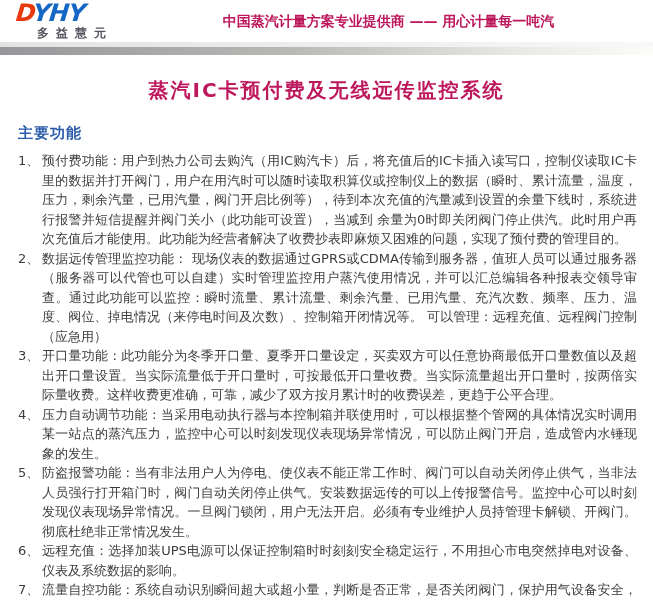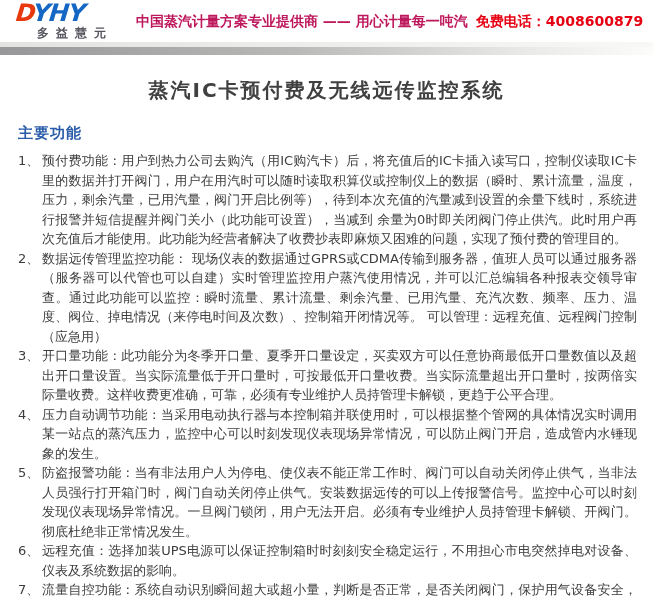--- a/index.html
+++ b/index.html
@@ -15,59 +15,58 @@
   .logo-mark .rest { color:#1467c4; }
   .logo-sub { font-size:12px; font-weight:bold; color:#54555e; letter-spacing:7px; margin-top:1px; white-space:nowrap;margin-left:21px; }
   .slogan { flex:1; text-align:center; color:#be185d; font-weight:bold; font-size:14px; white-space:nowrap; }
   .phone { flex:0 0 auto; color:#e60012; font-weight:bold; font-size:14px; white-space:nowrap; margin-left:8px; }
 
   
   .divider-light { height:5px; background:linear-gradient(to right,#e3e3e1,#f8f8f7); }
   .divider-dark  { height:8px; background:linear-gradient(to right,#97979a 0%,#b9b9b7 45%,#e9e9e7 80%,#fcfcfb 100%); }
 
   
-  .page-title { text-align:center; color:#404040; font-weight:bold; font-size:20px;
+  .page-title { text-align:center; color:#be185d; font-weight:bold; font-size:20px;
                 letter-spacing:2px; margin:22px 0 0 0; }
   .section-heading { color:#2a5caa; font-weight:bold; font-size:15px; margin:20px 16px 8px 18px; letter-spacing:1px; }
 
   .features { padding:0 16px 0 18px; color:#3d3d3d; font-size:13px; line-height:19.5px; }
   .feature { display:flex; }
   .feature .num { flex:0 0 24px; }
   .feature .txt { flex:1; text-align:justify; }
 </style>
 </head>
 <body>
 
 <div class="header">
   <div class="logo">
     <div class="logo-mark"><span class="d">D</span><span class="rest">YHY</span></div>
     <div class="logo-sub">多益慧元</div>
   </div>
   <div class="slogan">中国蒸汽计量方案专业提供商 —— 用心计量每一吨汽</div>
-  <div class="phone"><span>免费电话：</span><span>4008600879</span></div>
 </div>
 
 <div class="divider-light"></div>
 <div class="divider-dark"></div>
 
 <h1 class="page-title">蒸汽IC卡预付费及无线远传监控系统</h1>
 <h2 class="section-heading">主要功能</h2>
 
 <div class="features">
   <div class="feature">
     <span class="num">1、</span>
     <span class="txt">预付费功能：用户到热力公司去购汽（用IC购汽卡）后，将充值后的IC卡插入读写口，控制仪读取IC卡里的数据并打开阀门，用户在用汽时可以随时读取积算仪或控制仪上的数据（瞬时、累计流量，温度，压力，剩余汽量，已用汽量，阀门开启比例等），待到本次充值的汽量减到设置的余量下线时，系统进行报警并短信提醒并阀门关小（此功能可设置），当减到 余量为0时即关闭阀门停止供汽。此时用户再次充值后才能使用。此功能为经营者解决了收费抄表即麻烦又困难的问题，实现了预付费的管理目的。</span>
   </div>
   <div class="feature">
     <span class="num">2、</span>
     <span class="txt">数据远传管理监控功能： 现场仪表的数据通过GPRS或CDMA传输到服务器，值班人员可以通过服务器（服务器可以代管也可以自建）实时管理监控用户蒸汽使用情况，并可以汇总编辑各种报表交领导审查。通过此功能可以监控：瞬时流量、累计流量、剩余汽量、已用汽量、充汽次数、频率、压力、温度、阀位、掉电情况（来停电时间及次数）、控制箱开闭情况等。 可以管理：远程充值、远程阀门控制（应急用）</span>
   </div>
   <div class="feature">
     <span class="num">3、</span>
-    <span class="txt">开口量功能：此功能分为冬季开口量、夏季开口量设定，买卖双方可以任意协商最低开口量数值以及超出开口量设置。当实际流量低于开口量时，可按最低开口量收费。当实际流量超出开口量时，按两倍实际量收费。这样收费更准确，可靠，必须有专业维护人员持管理卡解锁，更趋于公平合理。</span>
+    <span class="txt">开口量功能：此功能分为冬季开口量、夏季开口量设定，买卖双方可以任意协商最低开口量数值以及超出开口量设置。当实际流量低于开口量时，可按最低开口量收费。当实际流量超出开口量时，按两倍实际量收费。这样收费更准确，可靠，减少了双方按月累计时的收费误差，更趋于公平合理。</span>
   </div>
   <div class="feature">
     <span class="num">4、</span>
     <span class="txt">压力自动调节功能：当采用电动执行器与本控制箱并联使用时，可以根据整个管网的具体情况实时调用某一站点的蒸汽压力，监控中心可以时刻发现仪表现场异常情况，可以防止阀门开启，造成管内水锤现象的发生。</span>
   </div>
   <div class="feature">
     <span class="num">5、</span>
     <span class="txt">防盗报警功能：当有非法用户人为停电、使仪表不能正常工作时、阀门可以自动关闭停止供气，当非法人员强行打开箱门时，阀门自动关闭停止供气。安装数据远传的可以上传报警信号。监控中心可以时刻发现仪表现场异常情况。一旦阀门锁闭，用户无法开启。必须有专业维护人员持管理卡解锁、开阀门。彻底杜绝非正常情况发生。</span>
   </div>
   <div class="feature">

